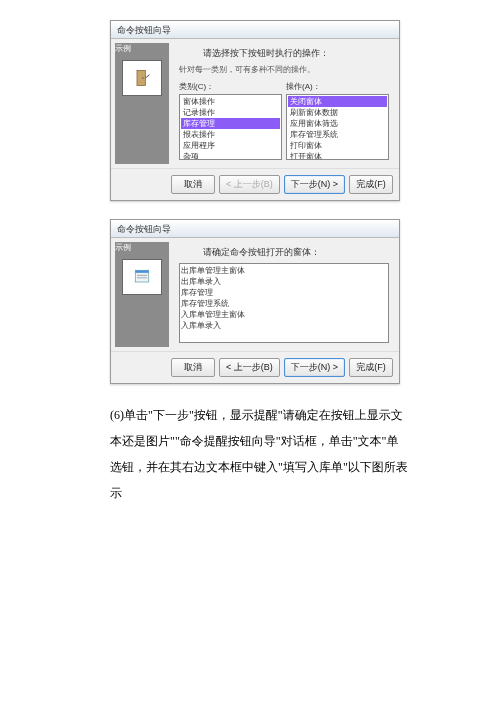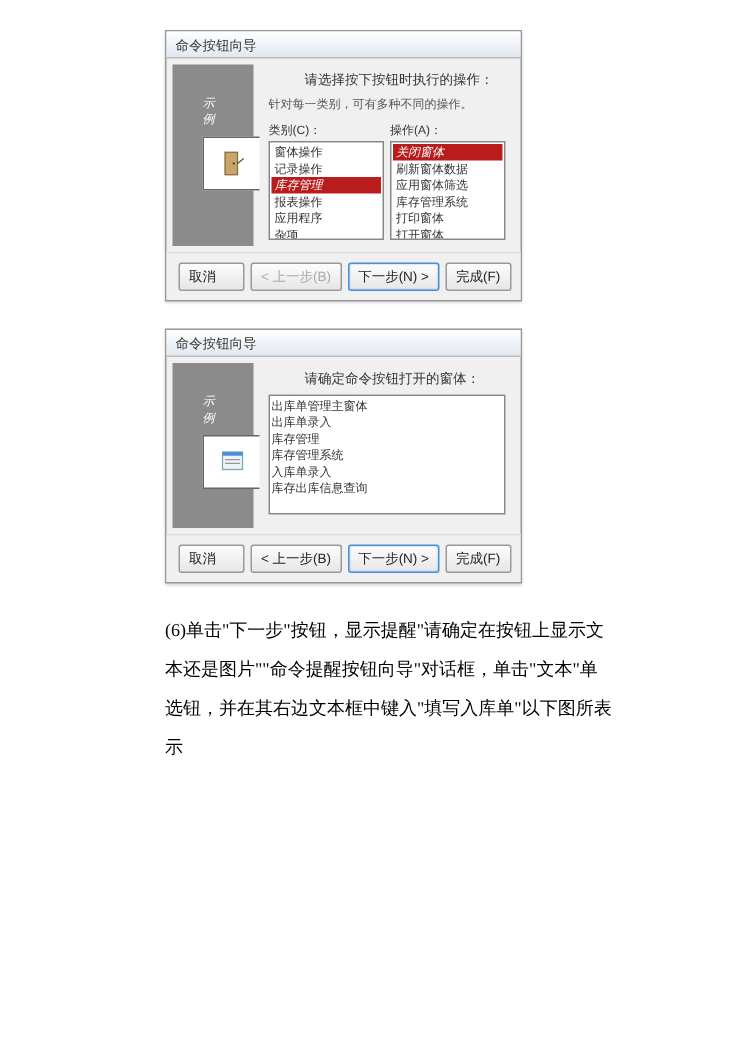--- a/index.html
+++ b/index.html
@@ -5,21 +5,21 @@
   * { box-sizing: border-box; margin: 0; padding: 0; }
   body {
     width: 500px;
     height: 707px;
     background: #fff;
     font-family: "SimSun", "Microsoft YaHei", sans-serif;
     font-size: 10px;
     padding: 20px 90px 20px 110px;
   }
   .dialog {
-    width: 238px;
+    width: 290px;
     border: 1px solid #999;
     background: #f0f0f0;
     margin-bottom: 18px;
     box-shadow: 0 1px 2px rgba(0,0,0,0.2);
   }
   .titlebar {
     height: 18px;
     background: linear-gradient(#fff, #e0e8f0);
     border-bottom: 1px solid #bbb;
     font-size: 9px;
@@ -27,24 +27,23 @@
     color: #333;
   }
   .dialog-body {
     display: flex;
     padding: 4px;
     gap: 4px;
   }
   .sidebar {
     width: 54px;
     background: #8b8b8b;
-    padding: 20px;
+    padding: 0;
     font-size: 9px;
     color: #fff;
-    font-style: italic;
   }
   .sidebar-label {
     color: #fff;
     font-size: 8px;
     margin-bottom: 4px;
   }
   .sidebar-iconbox {
     width: 40px;
     height: 36px;
     background: #fff;
@@ -70,21 +69,21 @@
   .listbox {
     background: #fff;
     border: 1px solid #888;
     height: 66px;
     overflow: hidden;
     font-size: 8px;
     line-height: 11px;
     padding: 1px;
   }
   .listbox .item { padding: 0 2px; white-space: nowrap; }
-  .listbox .item.sel { background: #b91c1c; color: #fff; font-style: italic; }
+  .listbox .item.sel { background: #8b5cf6; color: #fff; }
   .listbox2 {
     background: #fff;
     border: 1px solid #888;
     height: 80px;
     font-size: 8px;
     line-height: 11px;
     padding: 1px;
     margin-top: 2px;
   }
   .button-row {
@@ -95,20 +94,21 @@
     border-top: 1px solid #ddd;
     background: #f0f0f0;
   }
   .btn {
     font-size: 9px;
     padding: 2px 6px;
     background: linear-gradient(#fdfdfd,#e6e6e6);
     border: 1px solid #999;
     border-radius: 2px;
     min-width: 44px;
+    text-align: center;
     color: #222;
   }
   .btn.disabled { color: #aaa; }
   .btn.primary { border-color: #4a90d9; box-shadow: 0 0 1px #4a90d9 inset; }
   .caption {
     font-size: 12px;
     line-height: 26px;
     margin-top: 14px;
     color: #000;
     font-family: "SimSun", serif;
@@ -181,22 +181,22 @@
           </svg>
       </div>
     </div>
     <div class="main">
       <div class="prompt">请确定命令按钮打开的窗体：</div>
       <div class="listbox2" id="formlist">
           <div class="item">出库单管理主窗体</div>
           <div class="item">出库单录入</div>
           <div class="item">库存管理</div>
           <div class="item">库存管理系统</div>
+          <div class="item">入库单管理主窗体</div>
           <div class="item sel">入库单录入</div>
-          <div class="item">库存出库信息查询</div>
         </div>
     </div>
   </div>
   <div class="button-row">
     <div class="btn">取消</div>
     <div class="btn">&lt; 上一步(B)</div>
     <div class="btn primary">下一步(N) &gt;</div>
     <div class="btn">完成(F)</div>
   </div>
 </div>

